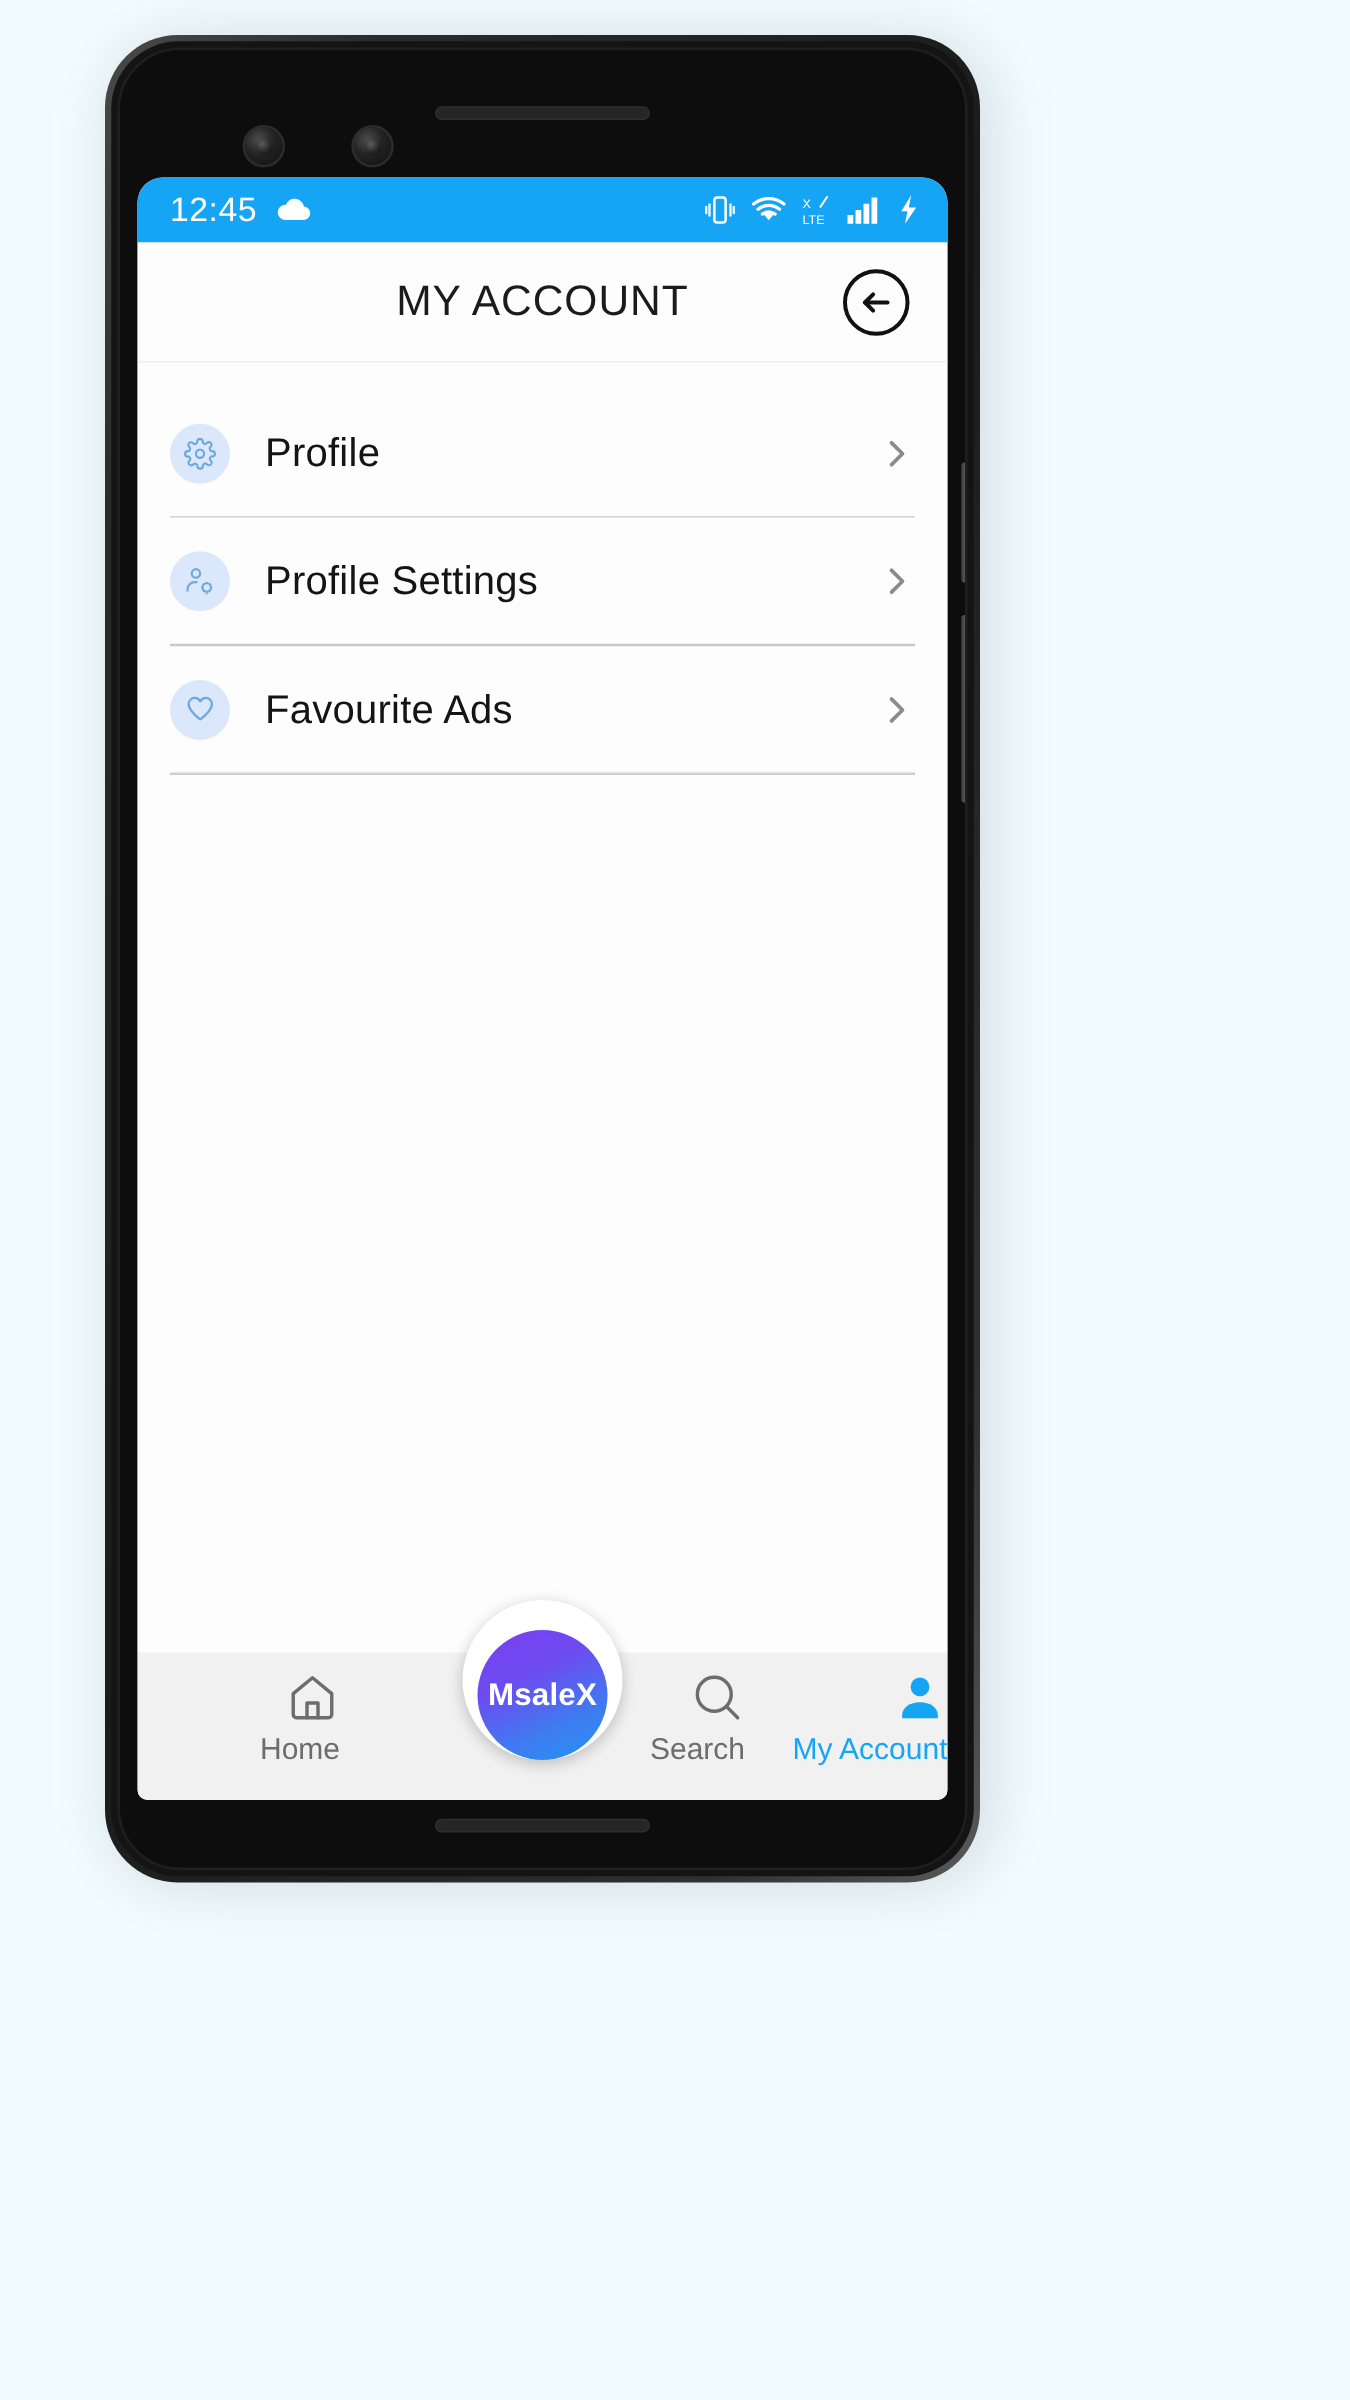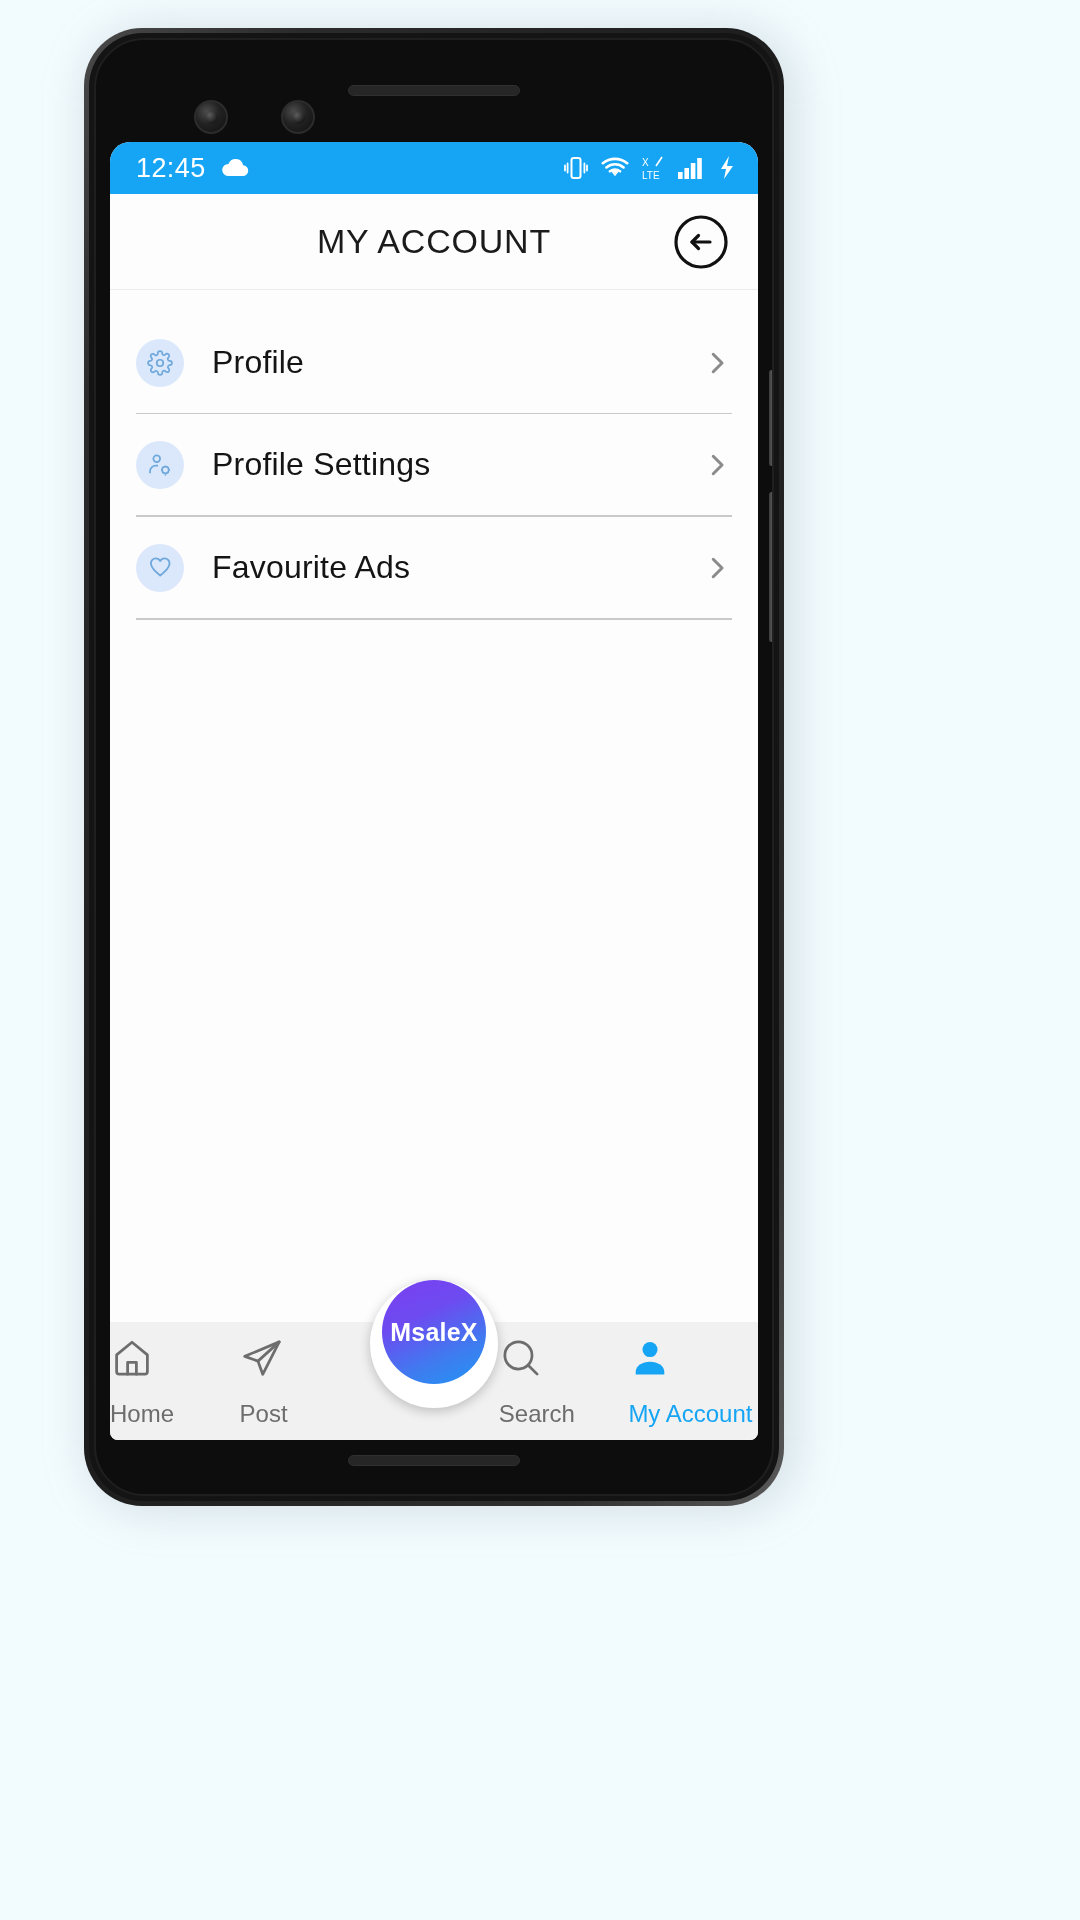--- a/index.html
+++ b/index.html
@@ -218,42 +218,42 @@
     display: flex;
     align-items: flex-start;
     padding-top: 14px;
     position: relative;
     flex: 0 0 auto;
   }
   .nav-item {
     flex: 1 1 0;
     display: flex;
     flex-direction: column;
-    align-items: flex-start;
-    gap: 20px;
+    align-items: flex-end;
+    gap: 6px;
     cursor: pointer;
   }
   .nav-item.spacer { visibility: hidden; }
   .nav-label {
     font-size: 24px;
     color: #6d6d6d;
   }
   .nav-item.active .nav-label { color: #16a5f5; }
 
   .fab {
     position: absolute;
     left: 50%;
     transform: translateX(-50%);
     bottom: 32px;
     width: 128px;
     height: 128px;
     border-radius: 50%;
     background: #ffffff;
     display: flex;
-    align-items: flex-start;
+    align-items: flex-end;
     justify-content: center;
     box-shadow: 0 3px 12px rgba(0,0,0,0.22);
     cursor: pointer;
   }
   .fab-inner {
     width: 104px;
     height: 104px;
     border-radius: 50%;
     background: linear-gradient(155deg,#7b3ff2 0%, #6d4bf0 35%, #3f7bf0 70%, #2196f3 100%);
     display: flex;
@@ -391,27 +391,20 @@
         <div class="bottomnav">
 
           <div class="nav-item">
             <svg width="44" height="44" viewBox="0 0 24 24" fill="none" stroke="#6d6d6d" stroke-width="1.5" stroke-linejoin="round" stroke-linecap="round">
               <path d="M3.6 10.3L12 3.4l8.4 6.9v9.1a1.4 1.4 0 0 1-1.4 1.4H5a1.4 1.4 0 0 1-1.4-1.4z"></path>
               <path d="M9.6 20.8v-6.4h4.8v6.4"></path>
             </svg>
             <span class="nav-label">Home</span>
           </div>
 
-          <div class="nav-item">
-            <svg width="44" height="44" viewBox="0 0 24 24" fill="none" stroke="#6d6d6d" stroke-width="1.5" stroke-linejoin="round" stroke-linecap="round">
-              <path d="M21.4 3.2L2.6 11.1l7.2 2.6 2.6 7.2z"></path>
-              <path d="M21.4 3.2L9.8 13.7"></path>
-            </svg>
-            <span class="nav-label">Post</span>
-          </div>
 
           <div class="nav-item spacer">
             <span class="nav-label"></span>
           </div>
 
           <div class="nav-item">
             <svg width="44" height="44" viewBox="0 0 24 24" fill="none" stroke="#6d6d6d" stroke-width="1.5" stroke-linecap="round">
               <circle cx="10.6" cy="10.6" r="7.4"></circle>
               <path d="M16.2 16.2l4.6 4.6"></path>
             </svg>

